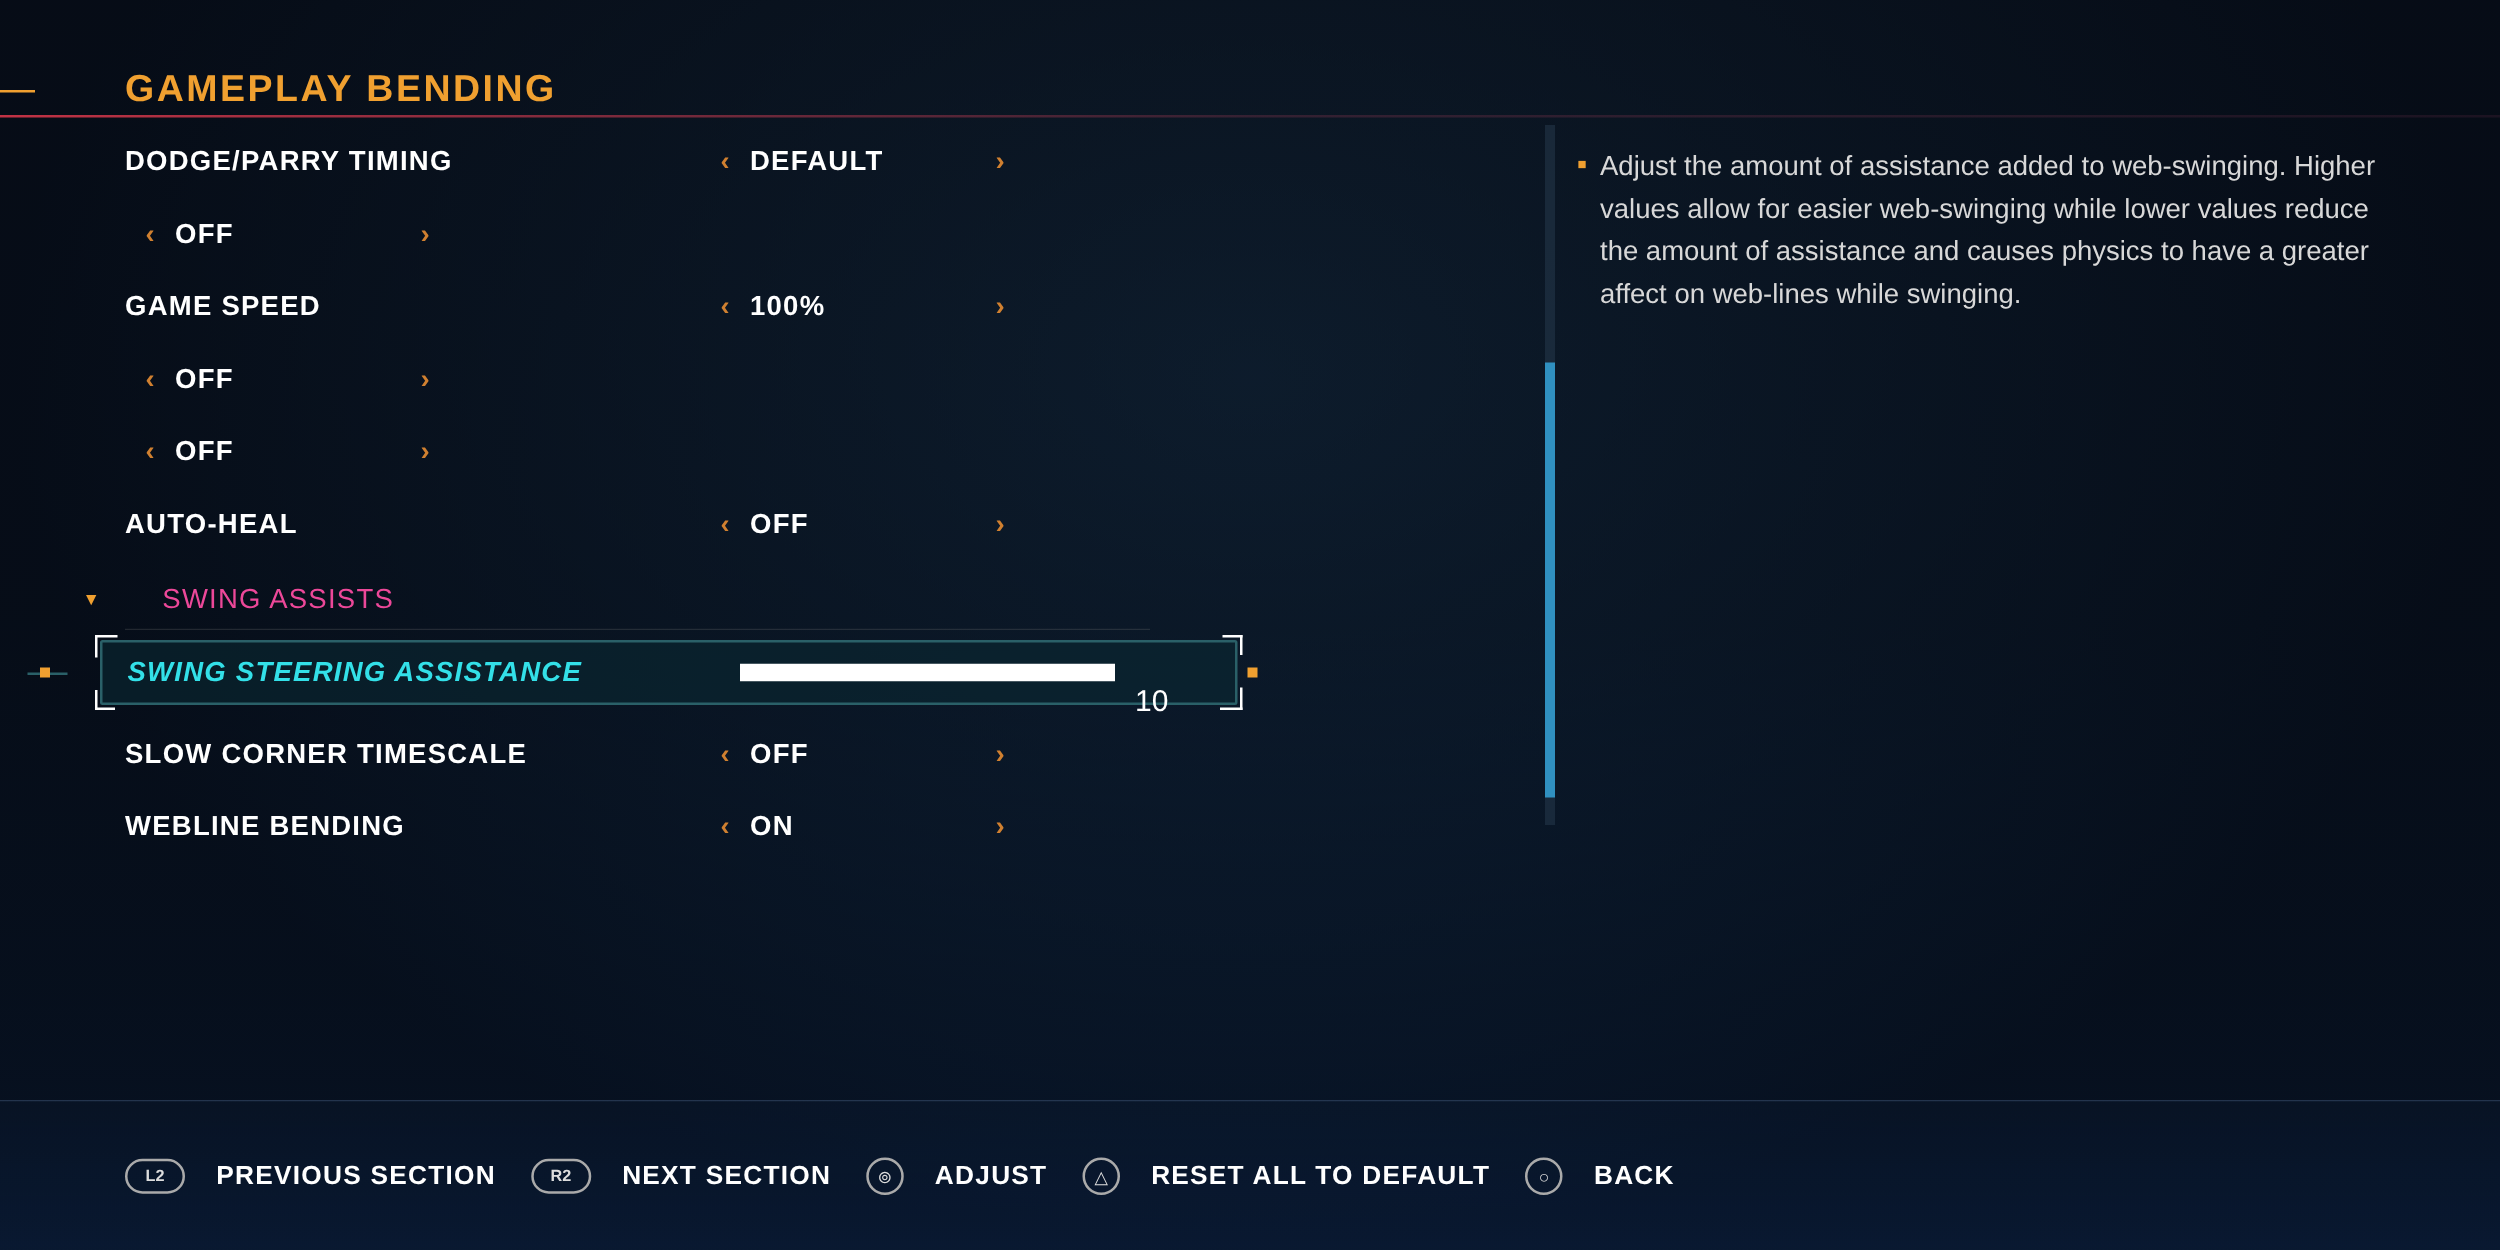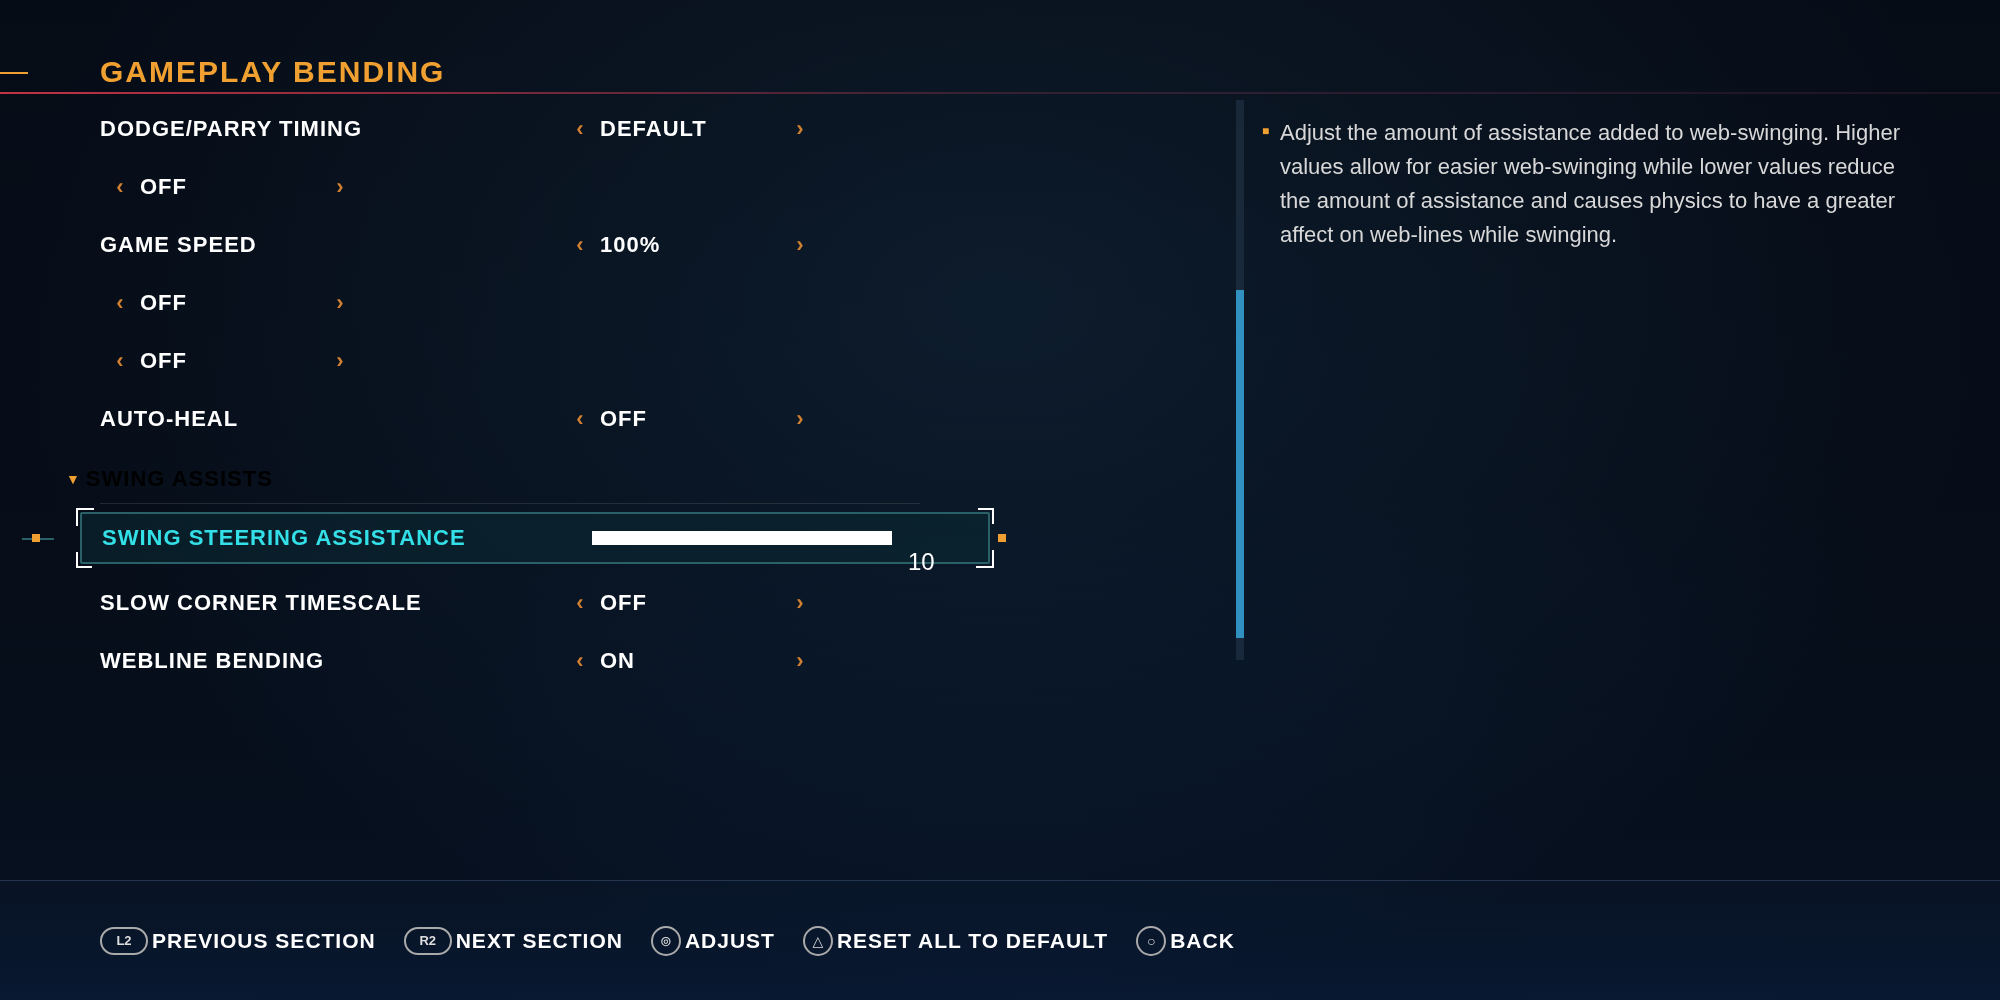--- a/index.html
+++ b/index.html
@@ -92,24 +92,25 @@
   margin-bottom: 8px;
   margin-top: 6px;
 }
 .category-chevron {
   color: #f0a030;
   font-size: 14px;
   margin-right: 6px;
   margin-left: -34px;
 }
 .category-label {
-  color: #000000;
-  font-size: 22px;
-  font-weight: 700;
-  letter-spacing: 1px;
+  color: #ec4899;
+  font-size: 22px;
+  font-weight: 400;
+  letter-spacing: 1px;
+  margin-left: 44px;
 }
 .selected-row {
   position: relative;
   display: flex;
   align-items: center;
   height: 52px;
   background: rgba(10,40,50,0.6);
   border: 2px solid #2a6068;
   border-radius: 2px;
   margin-left: -20px;
@@ -134,20 +135,21 @@
   border: 2px solid #fff;
 }
 .sel-corner-tr { top: -6px; right: -6px; border-left: none; border-bottom: none; }
 .sel-corner-bl { bottom: -6px; left: -6px; border-right: none; border-top: none; }
 .selected-label {
   color: #33e0e8;
   font-size: 22px;
   font-weight: 600;
   letter-spacing: 1px;
   width: 490px;
+  font-style: italic;
 }
 .slider-track {
   background: #fff;
   height: 14px;
   width: 300px;
 }
 .slider-value {
   color: #fff;
   font-size: 24px;
   font-weight: 500;
@@ -214,21 +216,21 @@
   border-top: 1px solid rgba(100,120,150,0.3);
   display: flex;
   align-items: center;
   padding-left: 100px;
   gap: 28px;
   background: linear-gradient(180deg, rgba(12,30,55,0.2) 0%, rgba(14,40,80,0.3) 100%);
 }
 .footer-item {
   display: flex;
   align-items: center;
-  gap: 4px;
+  gap: 25px;
 }
 .btn-glyph {
   display: inline-flex;
   align-items: center;
   justify-content: center;
   min-width: 48px;
   height: 28px;
   border: 2px solid #aaa;
   border-radius: 14px;
   font-size: 13px;

